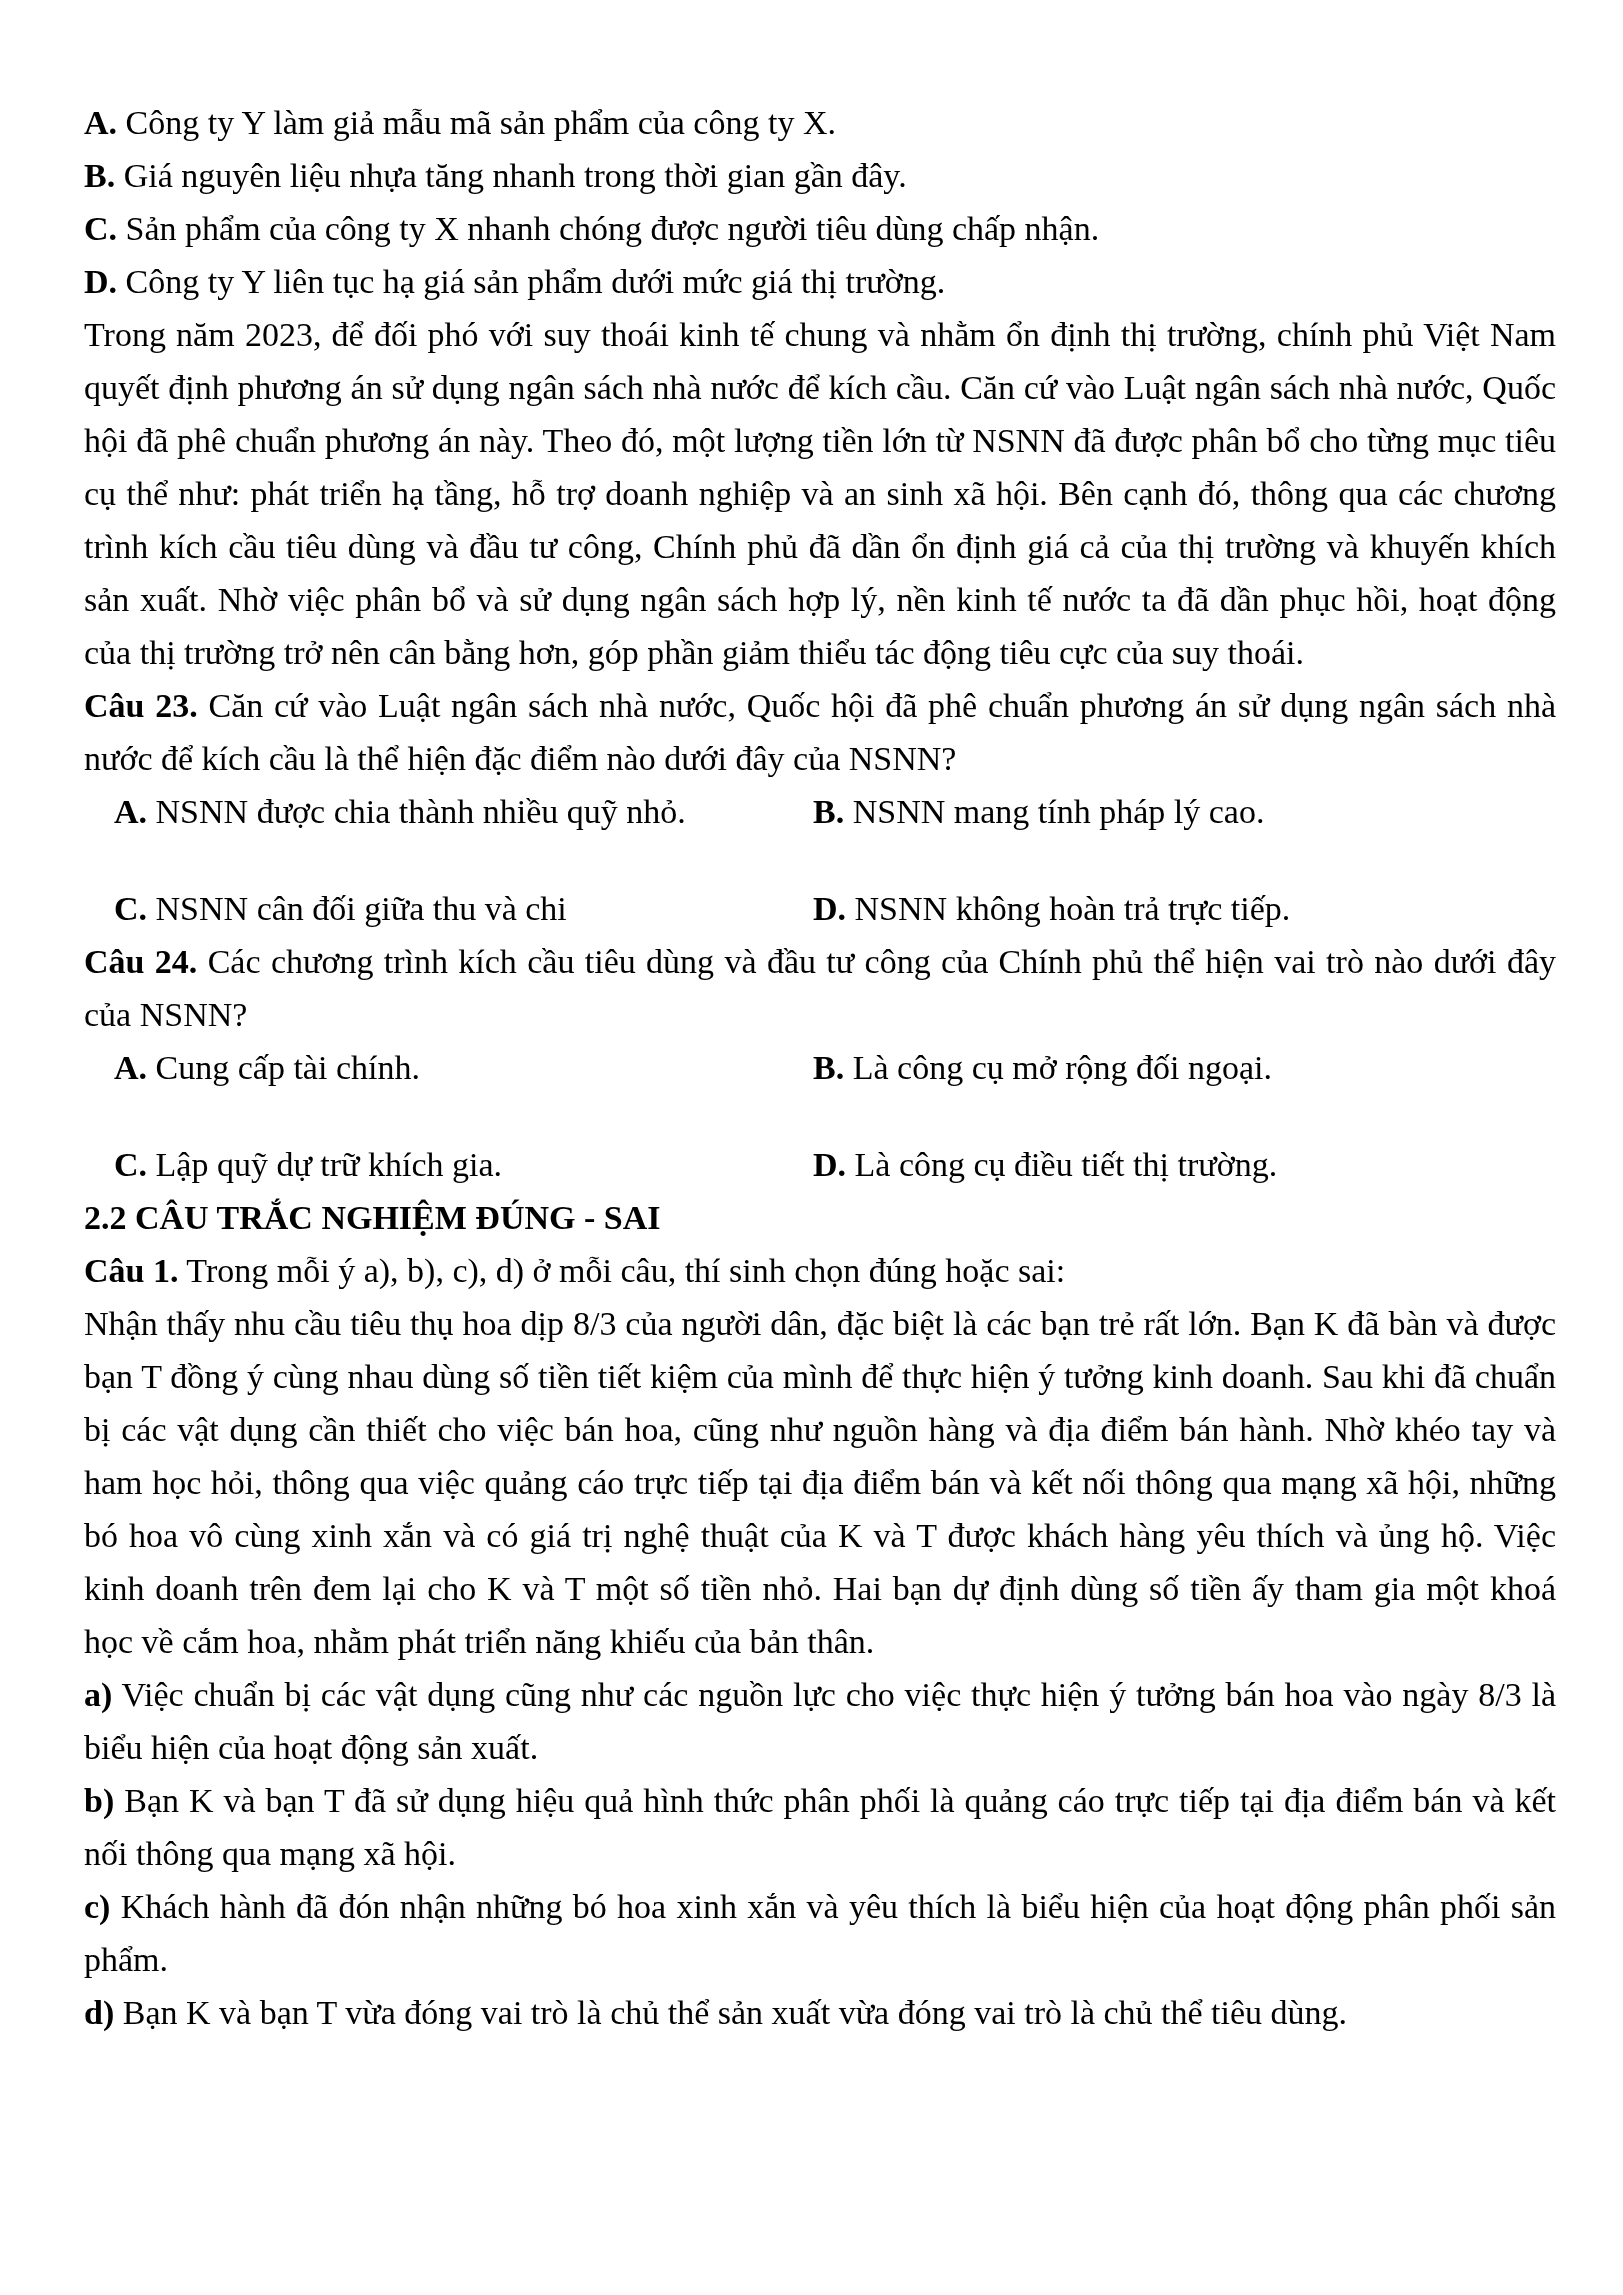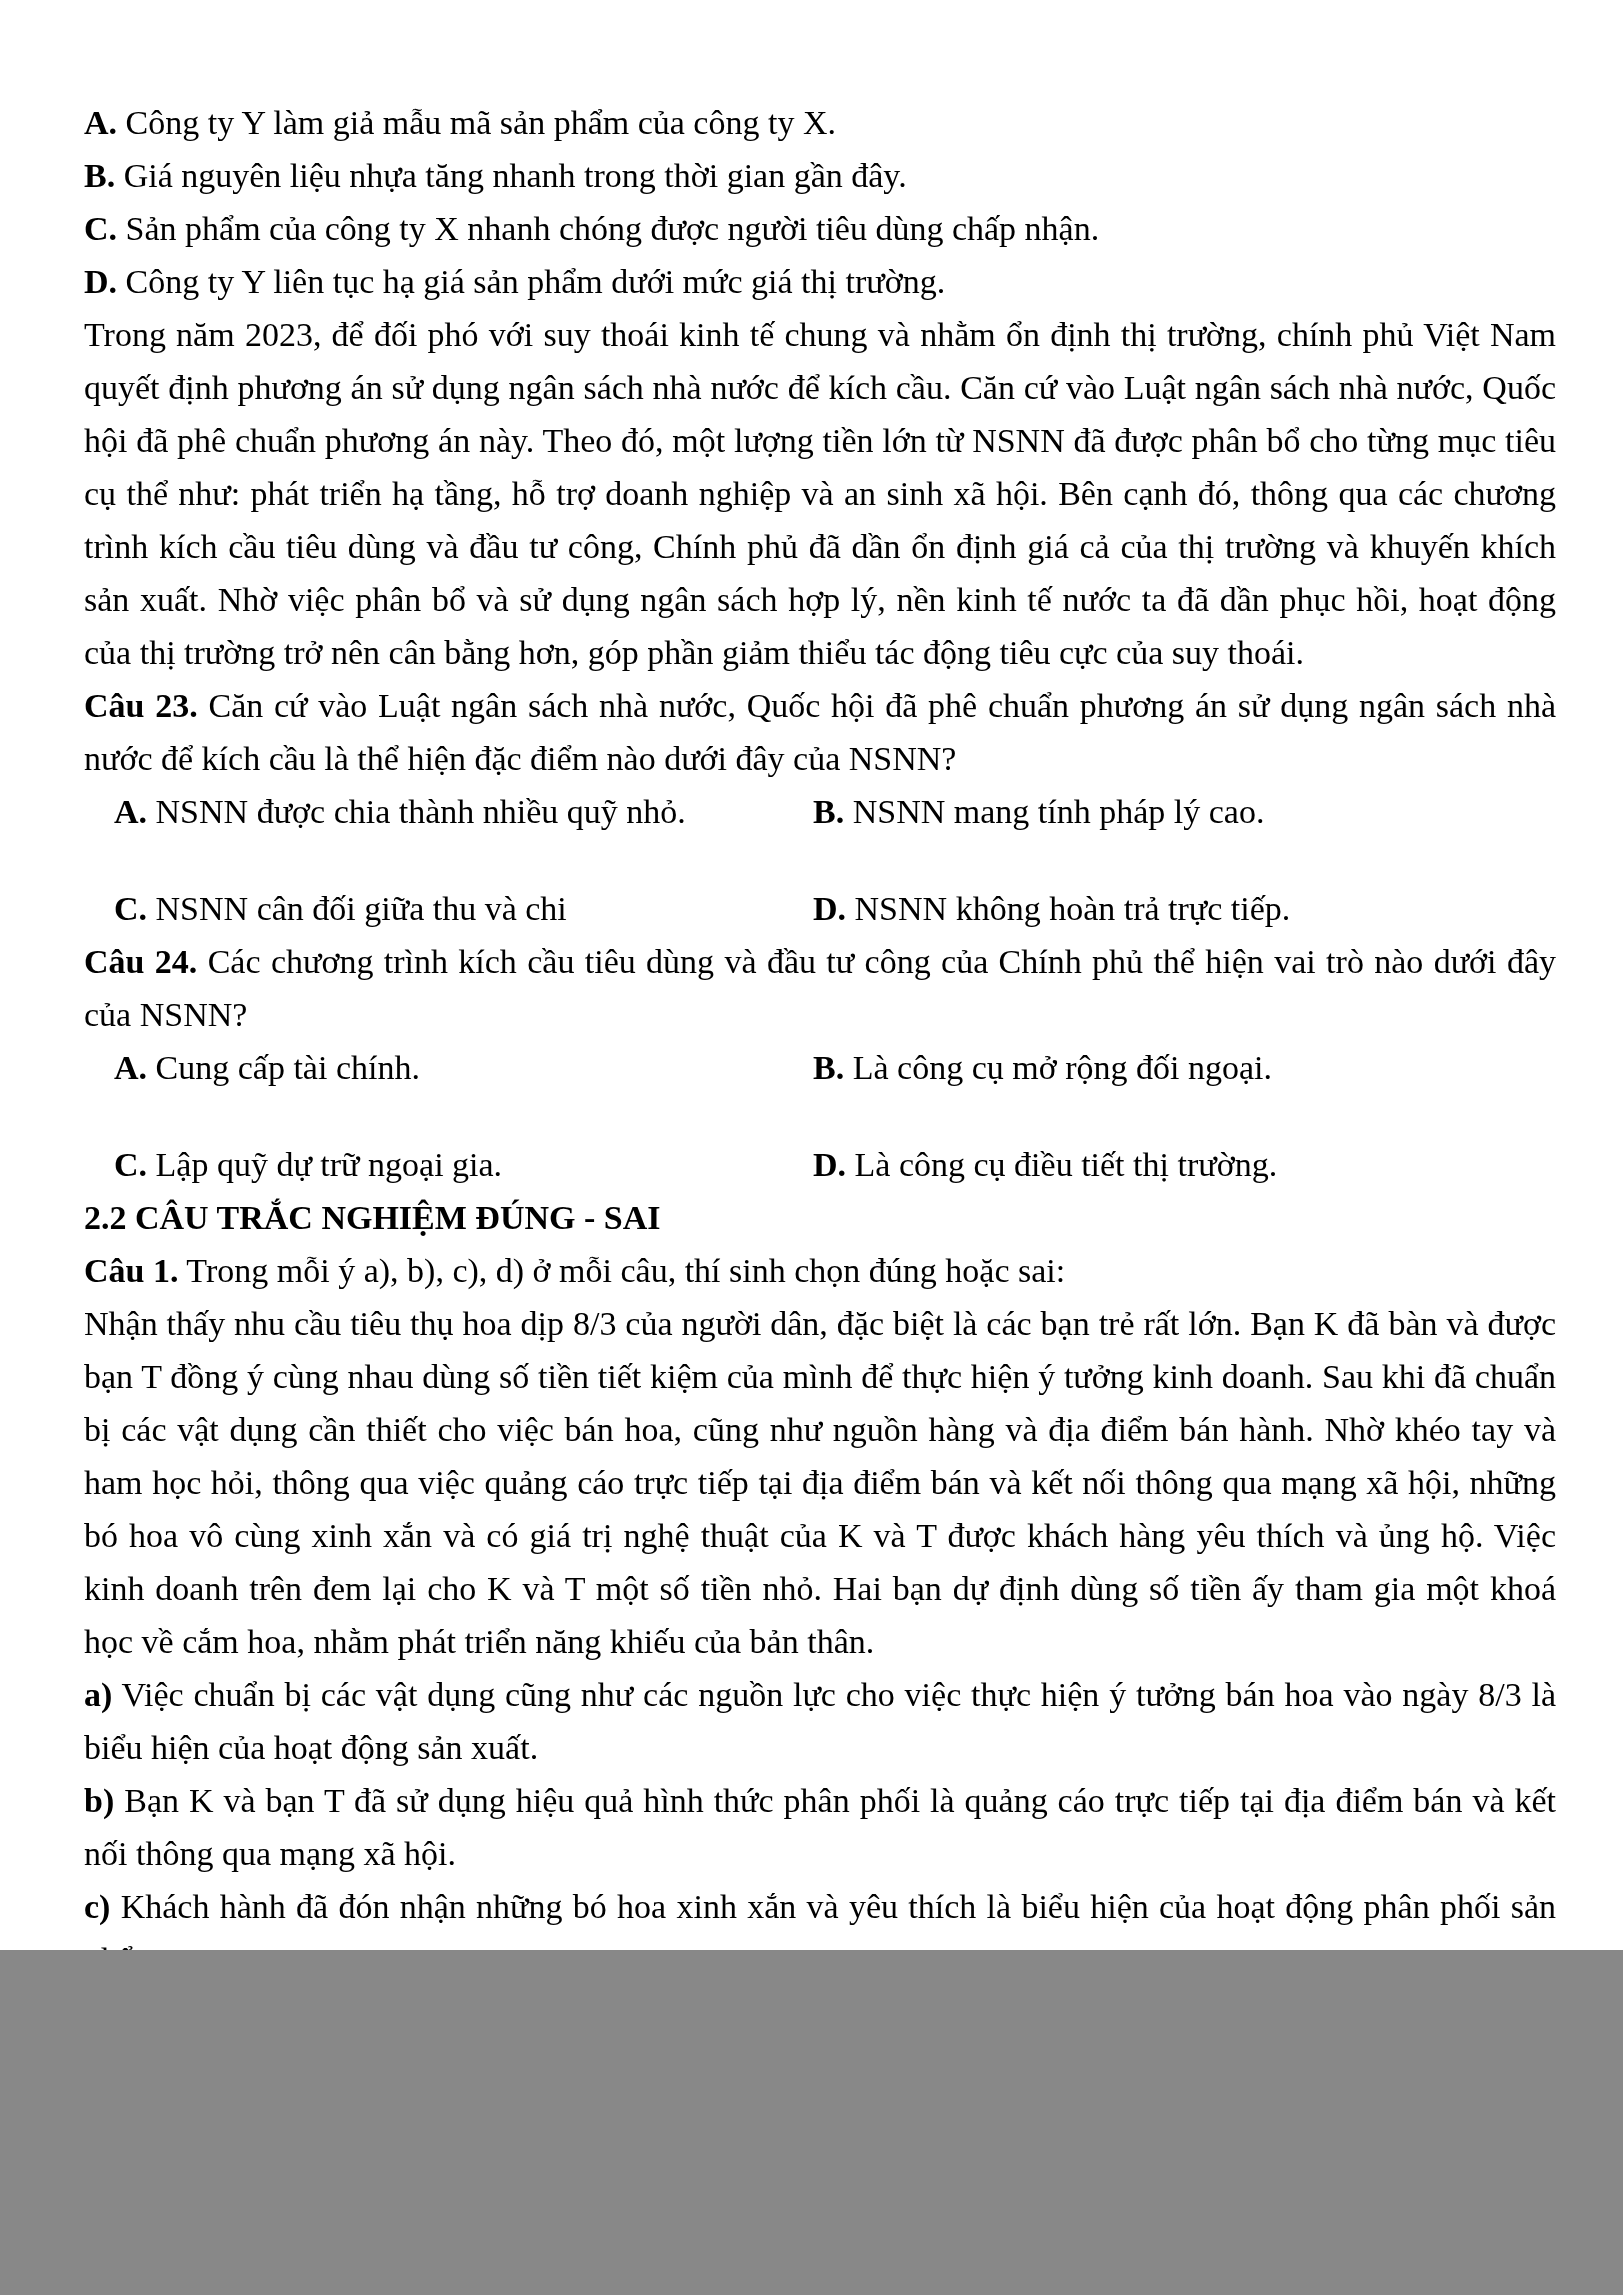--- a/index.html
+++ b/index.html
@@ -1,19 +1,19 @@
 <!DOCTYPE html>
 <html lang="vi" style="font-size:12.6px"><head>
 <meta charset="utf-8">
 <style>
   html, body { margin: 0; padding: 0; background: #888; }
   .page {
     position: relative;
     width: 1623px;
-    height: 1950px;
+    height: 2295px;
     margin: 0 auto;
     background: #ffffff;
     color: #000000;
     font-family: "Liberation Serif", "DejaVu Serif", serif;
     font-size: 34px;
     line-height: 53px;
     box-sizing: border-box;
     padding: 96px 67px 0 84px;
     overflow: hidden;
   }
@@ -44,21 +44,21 @@
     <p class="left"><span class="b">A.</span> <span>NSNN được chia thành nhiều quỹ nhỏ.</span></p>
     <p><span class="b">B.</span> <span>NSNN mang tính pháp lý cao.</span></p>
     <p class="left"><span class="b">C.</span> <span>NSNN cân đối giữa thu và chi</span></p>
     <p><span class="b">D.</span> <span>NSNN không hoàn trả trực tiếp.</span></p>
   </div>
 
   <p class="just"><span class="b">Câu 24.</span> <span>Các chương trình kích cầu tiêu dùng và đầu tư công của Chính phủ thể hiện vai trò nào dưới đây của NSNN?</span></p>
   <div class="grid2">
     <p class="left"><span class="b">A.</span> <span>Cung cấp tài chính.</span></p>
     <p><span class="b">B.</span> <span>Là công cụ mở rộng đối ngoại.</span></p>
-    <p class="left"><span class="b">C.</span> <span>Lập quỹ dự trữ ngoại gia.</span></p>
+    <p class="left"><span class="b">C.</span> <span>Lập quỹ dự trữ khích gia.</span></p>
     <p><span class="b">D.</span> <span>Là công cụ điều tiết thị trường.</span></p>
   </div>
 
   <p class="b">2.2 CÂU TRẮC NGHIỆM ĐÚNG - SAI</p>
 
   <p><span class="b">Câu 1.</span> <span>Trong mỗi ý a), b), c), d) ở mỗi câu, thí sinh chọn đúng hoặc sai:</span></p>
   <p class="just">Nhận thấy nhu cầu tiêu thụ hoa dịp 8/3 của người dân, đặc biệt là các bạn trẻ rất lớn. Bạn K đã bàn và được bạn T đồng ý cùng nhau dùng số tiền tiết kiệm của mình để thực hiện ý tưởng kinh doanh. Sau khi đã chuẩn bị các vật dụng cần thiết cho việc bán hoa, cũng như nguồn hàng và địa điểm bán hành. Nhờ khéo tay và ham học hỏi, thông qua việc quảng cáo trực tiếp tại địa điểm bán và kết nối thông qua mạng xã hội, những bó hoa vô cùng xinh xắn và có giá trị nghệ thuật của K và T được khách hàng yêu thích và ủng hộ. Việc kinh doanh trên đem lại cho K và T một số tiền nhỏ. Hai bạn dự định dùng số tiền ấy tham gia một khoá học về cắm hoa, nhằm phát triển năng khiếu của bản thân.</p>
 
   <p class="just"><span class="b">a)</span> <span>Việc chuẩn bị các vật dụng cũng như các nguồn lực cho việc thực hiện ý tưởng bán hoa vào ngày 8/3 là biểu hiện của hoạt động sản xuất.</span></p>
   <p class="just"><span class="b">b)</span> <span>Bạn K và bạn T đã sử dụng hiệu quả hình thức phân phối là quảng cáo trực tiếp tại địa điểm bán và kết nối thông qua mạng xã hội.</span></p>

